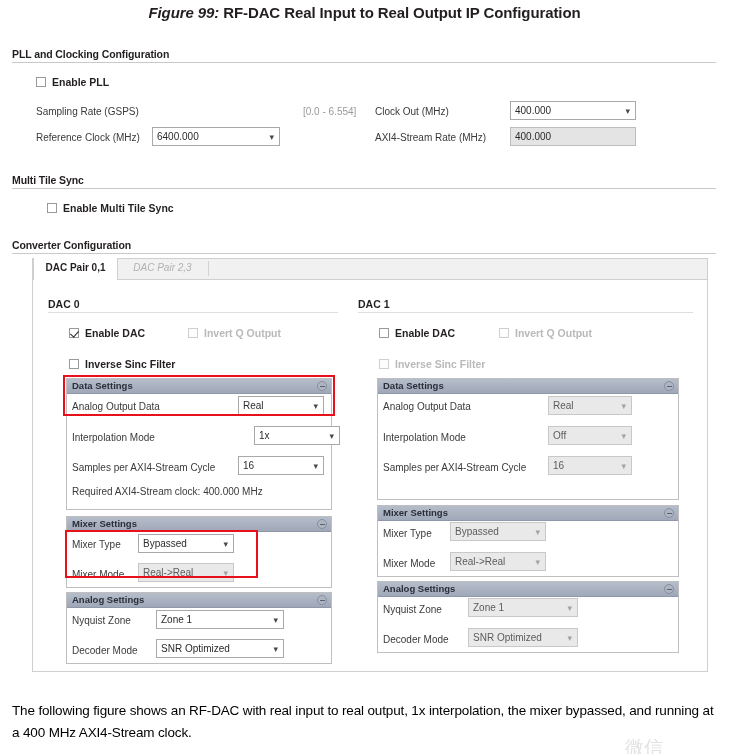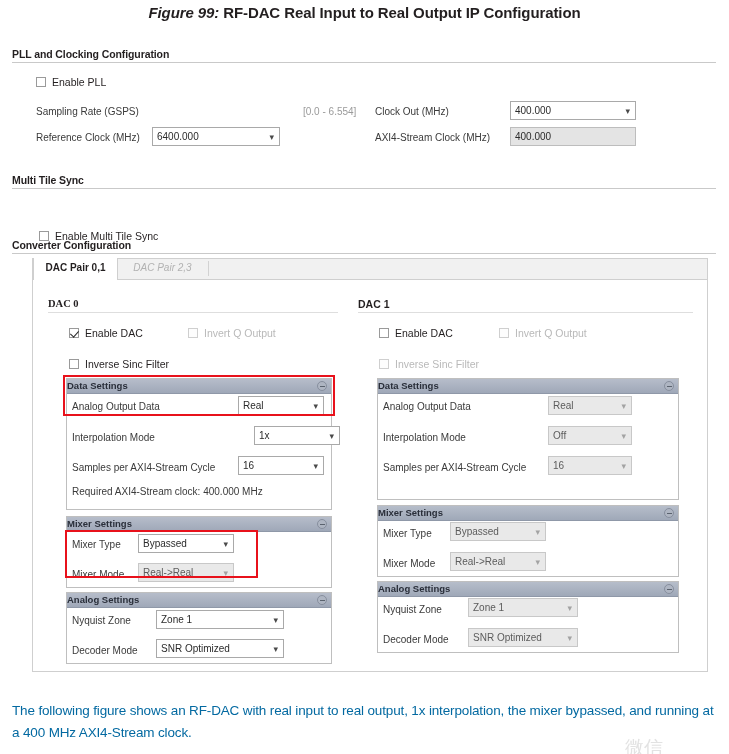--- a/index.html
+++ b/index.html
@@ -41,21 +41,21 @@
     vertical-align:middle;position:relative;
     box-sizing:border-box;
   }
   .cbx.dim{border-color:#cfcfcf;background:#fdfdfd;}
   .cbx.checked:after{
     content:"";position:absolute;
     left:2px;top:0px;width:4px;height:7px;
     border:solid #2b2b2b;border-width:0 1.4px 1.4px 0;
     transform:rotate(42deg);
   }
-  .cb-row{position:absolute;font-size:10.5px;white-space:nowrap;}
+  .cb-row{position:absolute;font-size:10.5px;white-space:nowrap;font-weight:bold;}
   .cb-row .lbl{margin-left:6px;vertical-align:middle;}
   .cb-row.dim .lbl{color:#b9b9b9;}
 
   
   .flabel{
     position:absolute;font-size:10px;color:#3a3a3a;white-space:nowrap;
   }
 
   .inp{
     position:absolute;box-sizing:border-box;
@@ -118,21 +118,21 @@
   
   .panel{
     position:absolute;box-sizing:border-box;
     border:1px solid #bfbfbf;background:#ffffff;
   }
   .panel-hd{
     position:absolute;box-sizing:border-box;
     background:linear-gradient(#b6bdca,#9fa8b8);
     border-bottom:1px solid #8f98a8;
     font-size:9.5px;font-weight:bold;color:#2a2f3a;
-    line-height:14px;
+    line-height:14px;padding-left:5px;
     white-space:nowrap;
   }
   .panel-hd .collapse{
     position:absolute;right:4px;top:2px;
     width:10px;height:10px;border-radius:50%;
     background:#aeb5c2;border:1px solid #878f9e;
     box-sizing:border-box;
   }
   .panel-hd .collapse:after{
     content:"";position:absolute;left:2px;top:4px;
@@ -143,21 +143,21 @@
   .redbox{
     position:absolute;box-sizing:border-box;
     border:2px solid #e8111b;background:transparent;
     pointer-events:none;
   }
 
   
   .caption{
     position:absolute;left:12px;top:700px;width:706px;
     font-size:13.5px;line-height:22px;
-    color:#0369a1;letter-spacing:-0.15px;
+    color:#000000;letter-spacing:-0.15px;
   }
 
   .watermark{
     position:absolute;left:547px;top:722px;
     font-size:15px;color:#d2d2d2;white-space:nowrap;
     letter-spacing:0.5px;
   }
   .watermark2{
     position:absolute;left:625px;top:735px;
     font-size:19px;color:#e2e2e2;white-space:nowrap;
@@ -188,48 +188,48 @@
     <span>6400.000</span>
     <span class="chev">▾</span>
   </div>
 
   <div class="flabel" style="left:375px;top:106px;">Clock Out (MHz)</div>
   <div class="sel" style="left:510px;top:101px;width:126px;">
     <span>400.000</span>
     <span class="chev">▾</span>
   </div>
 
-  <div class="flabel" style="left:375px;top:132px;">AXI4-Stream Clock (MHz)</div>
+  <div class="flabel" style="left:375px;top:132px;">AXI4-Stream Rate (MHz)</div>
   <div class="inp ro" style="left:510px;top:127px;width:126px;">
     <span>400.000</span>
   </div>
 
   <div class="sect-head" style="left:12px;top:174px;">Multi Tile Sync</div>
   <div class="sect-rule" style="left:12px;top:188px;width:704px;"></div>
 
-  <div class="cb-row" style="left:39px;top:201px;margin-top:28px;">
+  <div class="cb-row" style="left:47px;top:201px;">
     <span class="cbx"></span><span class="lbl">Enable Multi Tile Sync</span>
   </div>
 
   <div class="sect-head" style="left:12px;top:239px;">Converter Configuration</div>
   <div class="sect-rule" style="left:12px;top:253px;width:704px;"></div>
 
   <div class="tabstrip" style="left:32px;top:258px;width:676px;height:21px;"></div>
   <div class="tab active" style="left:33px;top:258px;width:85px;height:21px;">
     <span>DAC Pair 0,1</span>
   </div>
   <div class="tab inactive" style="left:120px;top:258px;width:85px;height:21px;">
     <span>DAC Pair 2,3</span>
   </div>
   <div class="tabsep" style="left:208px;top:261px;height:15px;"></div>
 
   <div class="tabbody" style="left:32px;top:279px;width:676px;height:393px;"></div>
   <div class="tabmask" style="left:34px;top:278px;width:83px;"></div>
 
-  <div class="dac-head" style="left:48px;top:298px;font-family:Liberation Serif, serif;">DAC 0</div>
+  <div class="dac-head" style="left:48px;top:298px;">DAC 0</div>
   <div class="dac-rule" style="left:48px;top:312px;width:290px;"></div>
 
   <div class="cb-row" style="left:69px;top:326px;">
     <span class="cbx checked"></span><span class="lbl">Enable DAC</span>
   </div>
   <div class="cb-row dim" style="left:188px;top:326px;">
     <span class="cbx dim"></span><span class="lbl">Invert Q Output</span>
   </div>
   <div class="cb-row" style="left:69px;top:357px;">
     <span class="cbx"></span><span class="lbl">Inverse Sinc Filter</span>

